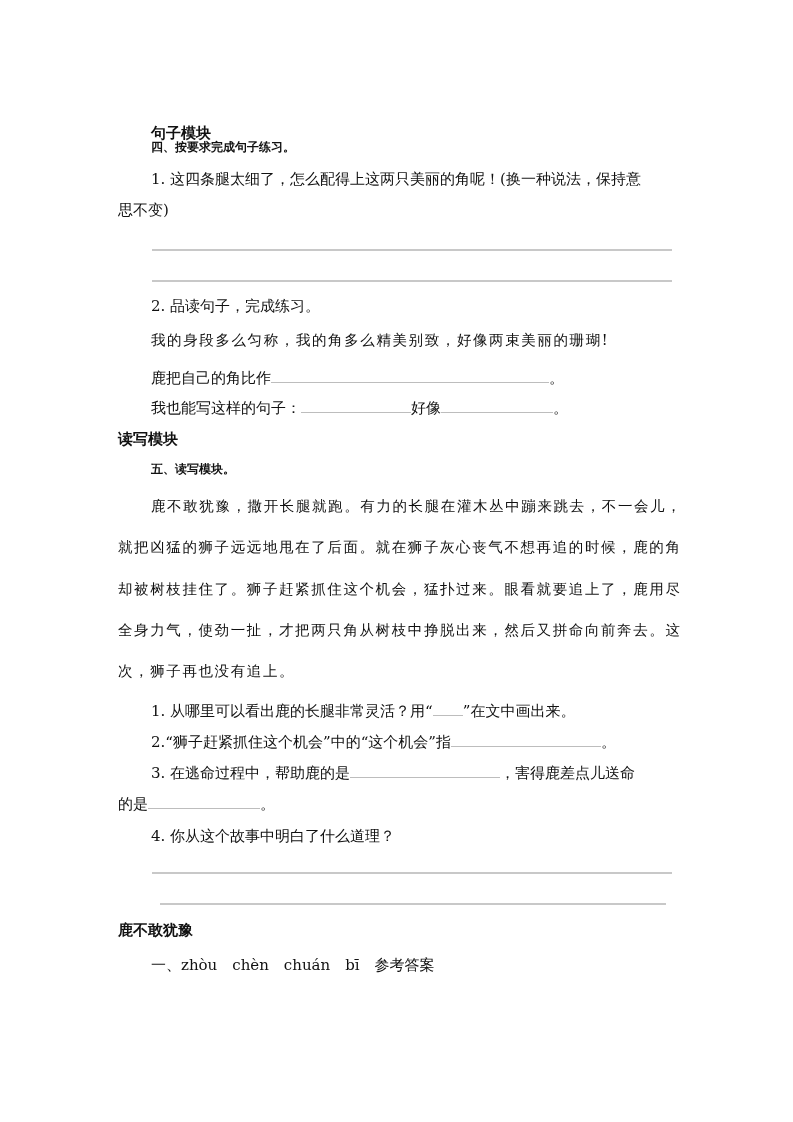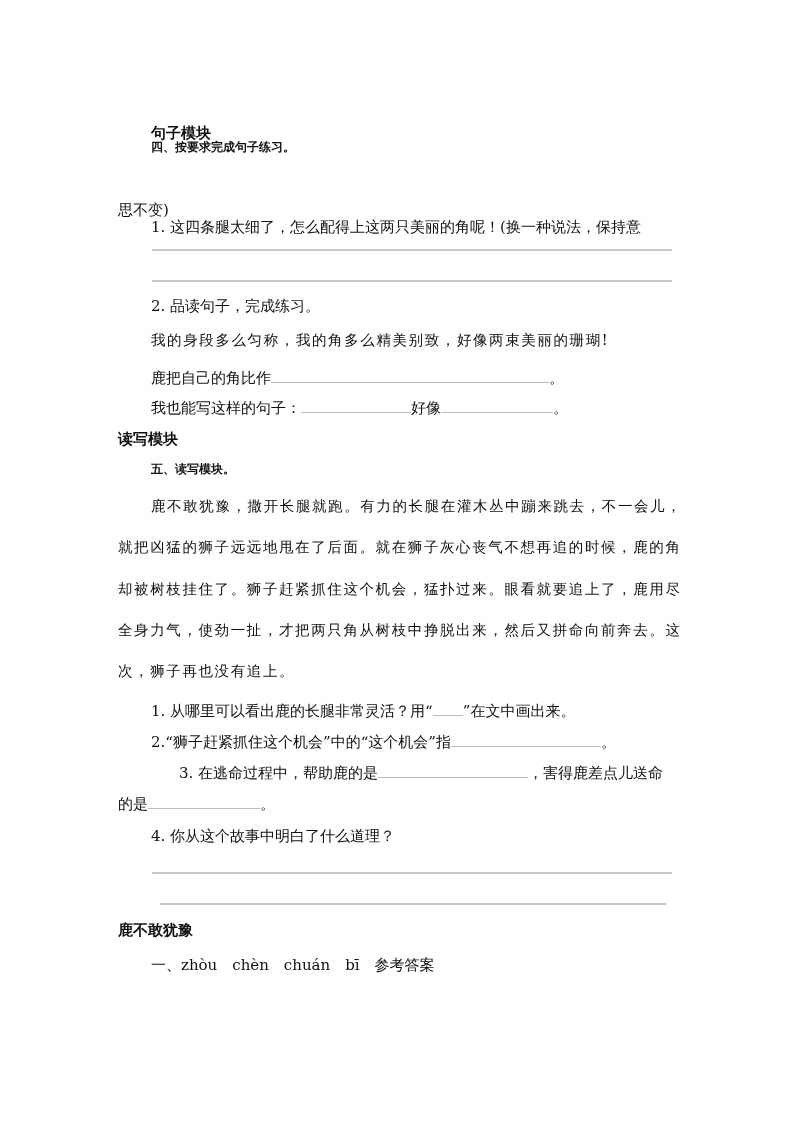--- a/index.html
+++ b/index.html
@@ -14,21 +14,21 @@
   .blank { display: inline-block; border-bottom: 1.5px solid #bdbdbd; height: 14px; vertical-align: baseline; }
 </style>
 </head>
 <body>
 
 <div>
 
   <div class="abs h-module" style="left:151px; top:109px;margin-top:15px;">句子模块</div>
   <div class="abs h-section" style="left:151px; top:139px;">四、按要求完成句子练习。</div>
 
-  <div class="abs txt" style="left:151px; top:170px;margin-top:48px;">1. 这四条腿太细了，怎么配得上这两只美丽的角呢！(换一种说法，保持意</div>
+  <div class="abs txt" style="left:151px; top:170px;">1. 这四条腿太细了，怎么配得上这两只美丽的角呢！(换一种说法，保持意</div>
   <div class="abs txt" style="left:118px; top:201px;">思不变)</div>
 
   <div class="rule" style="left:152px; top:249px; width:520px;"></div>
   <div class="rule" style="left:152px; top:280px; width:520px;"></div>
 
   <div class="abs txt" style="left:151px; top:297px;">2. 品读句子，完成练习。</div>
   <div class="abs kai" style="left:151px; top:331px;">我的身段多么匀称，我的角多么精美别致，好像两束美丽的珊瑚!</div>
 
   <div class="abs txt" style="left:151px; top:368px;">
     <span>鹿把自己的角比作</span><span class="blank" style="width:278px;"></span><span>。</span>
@@ -48,21 +48,21 @@
   <div class="abs kai" style="left:118px; top:662px;">次，狮子再也没有追上。</div>
 
   <div class="abs txt" style="left:151px; top:701px;">
     <span>1. 从哪里可以看出鹿的长腿非常灵活？用“</span><span class="blank" style="width:30px;"></span><span>”在文中画出来。</span>
   </div>
 
   <div class="abs txt" style="left:151px; top:732px;">
     <span>2.“狮子赶紧抓住这个机会”中的“这个机会”指</span><span class="blank" style="width:150px;"></span><span>。</span>
   </div>
 
-  <div class="abs txt" style="left:151px; top:763px;margin-left:28px;">
+  <div class="abs txt" style="left:151px; top:763px;">
     <span>3. 在逃命过程中，帮助鹿的是</span><span class="blank" style="width:150px;"></span><span>，害得鹿差点儿送命</span>
   </div>
   <div class="abs txt" style="left:118px; top:794px;">
     <span>的是</span><span class="blank" style="width:112px;"></span><span>。</span>
   </div>
 
   <div class="abs txt" style="left:151px; top:827px;">4. 你从这个故事中明白了什么道理？</div>
 
   <div class="rule" style="left:152px; top:872px; width:520px;"></div>
   <div class="rule" style="left:160px; top:903px; width:506px;"></div>

